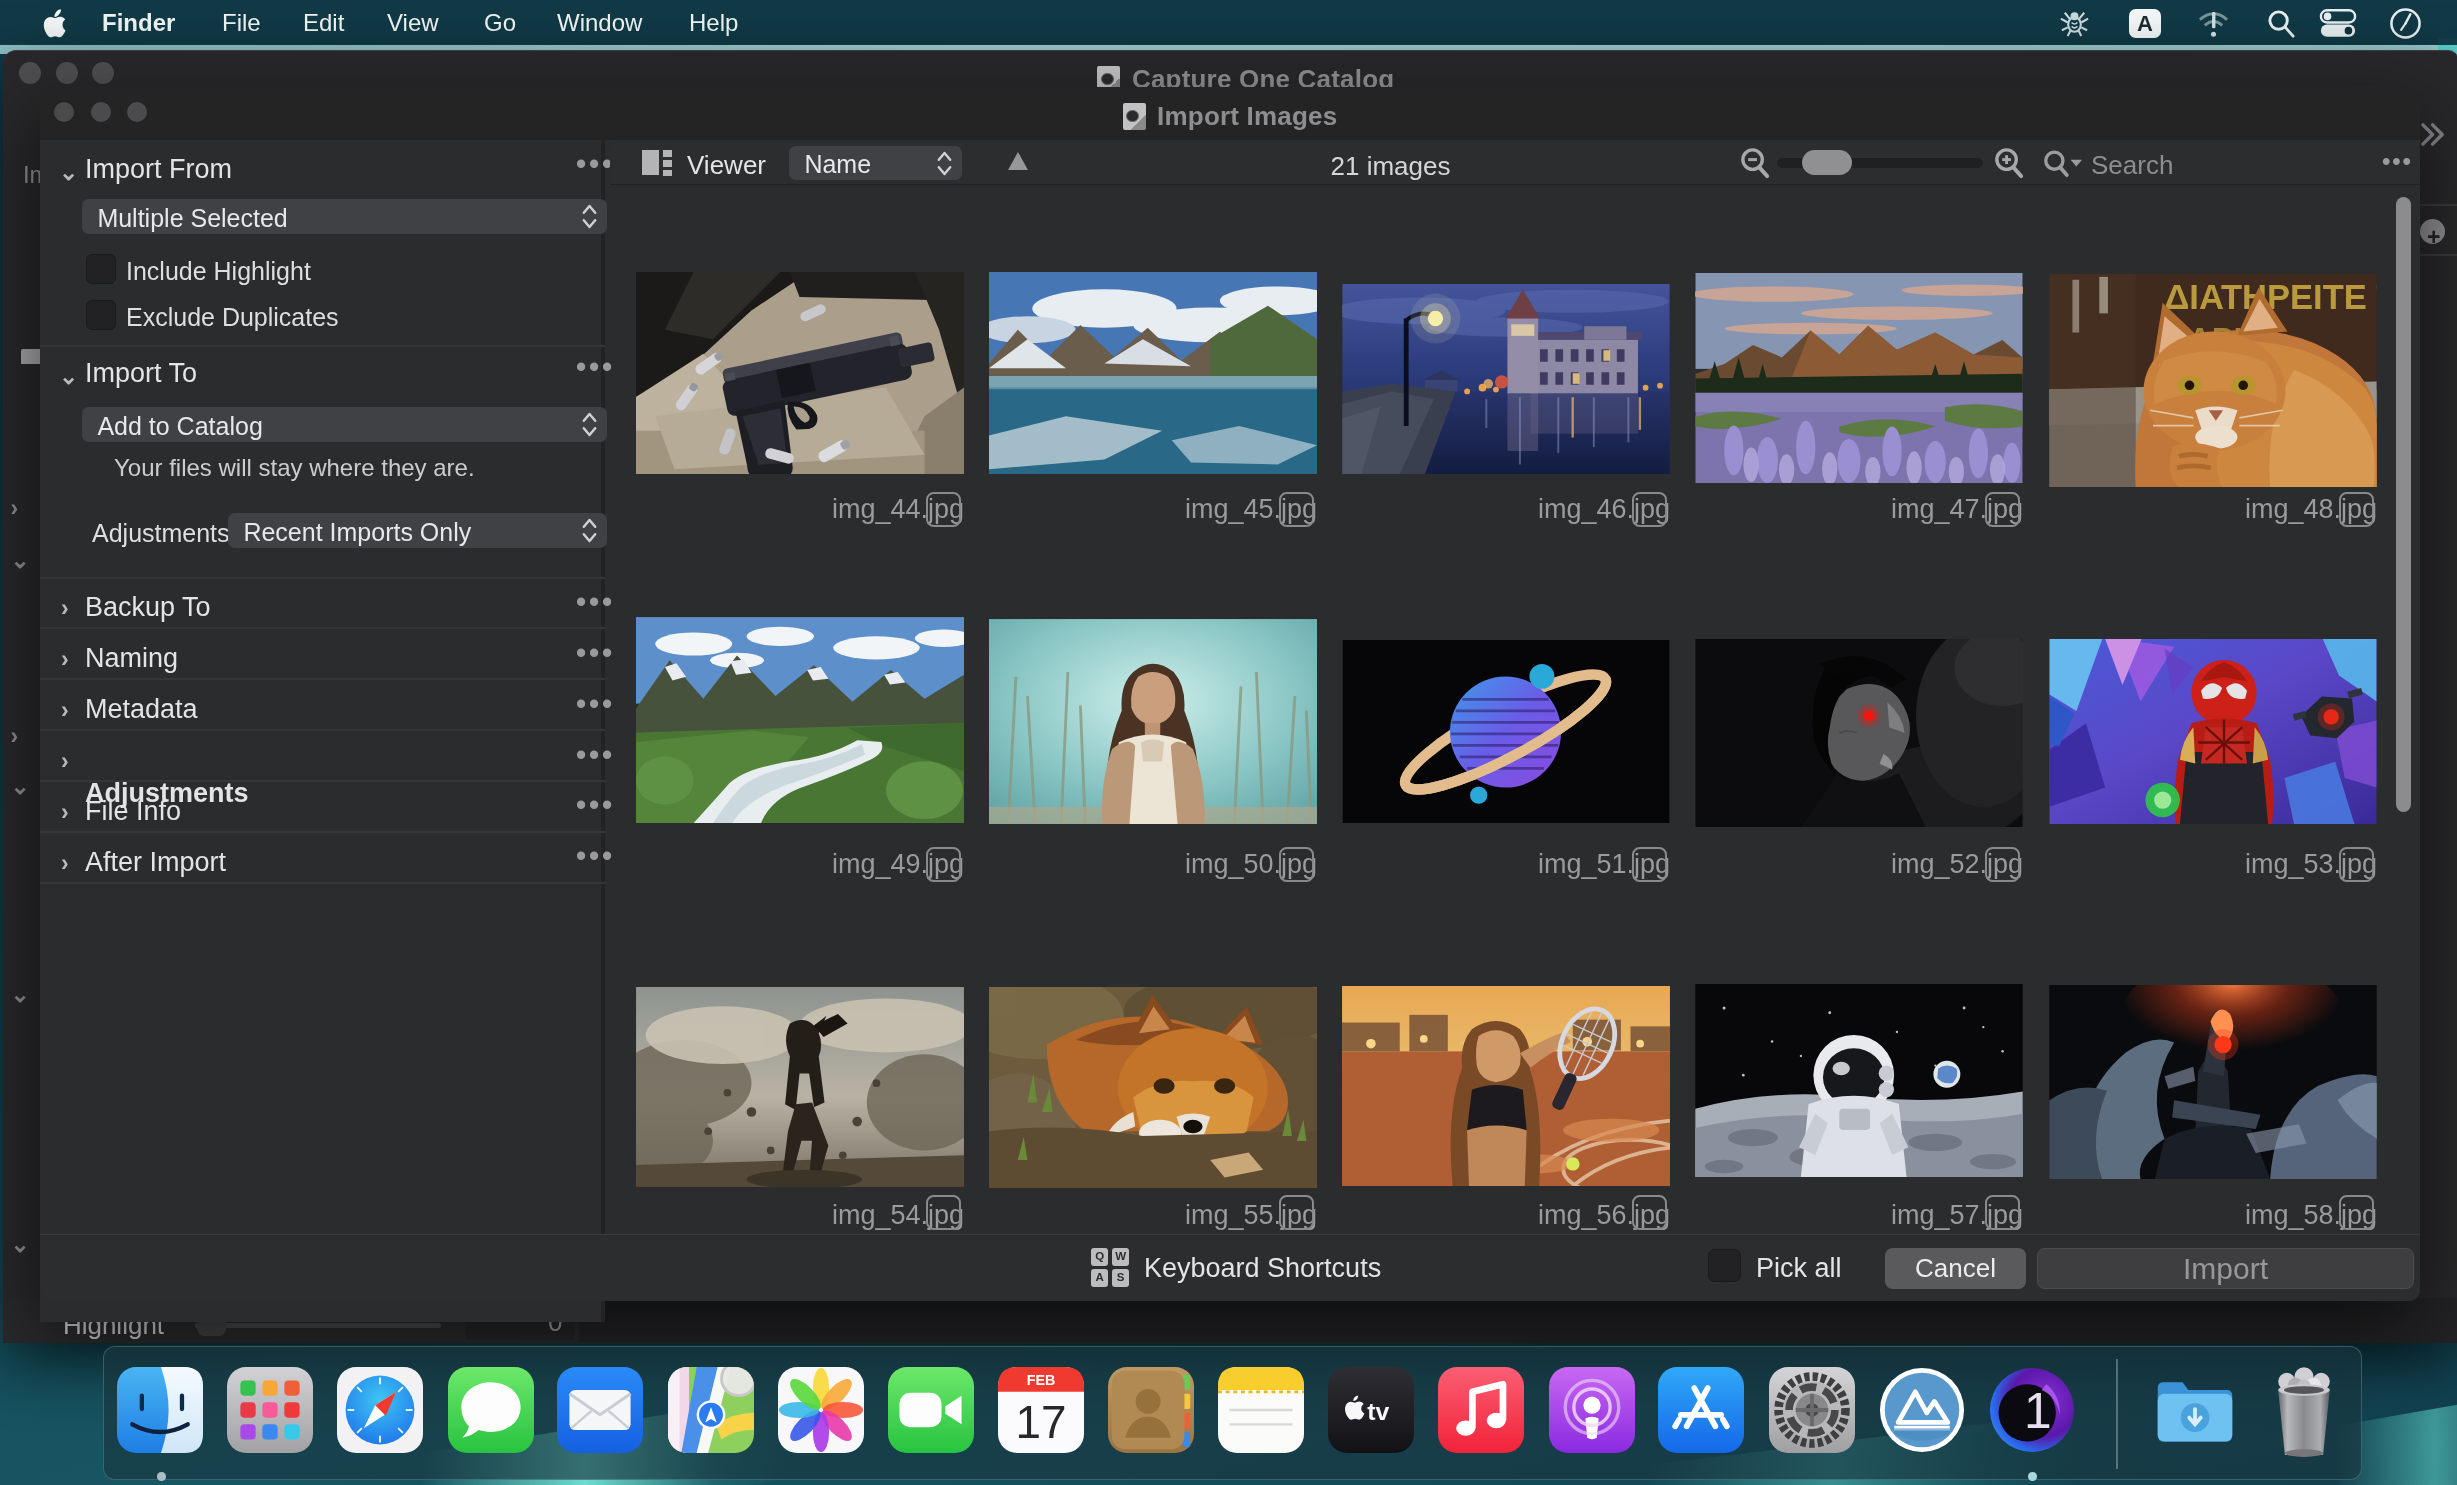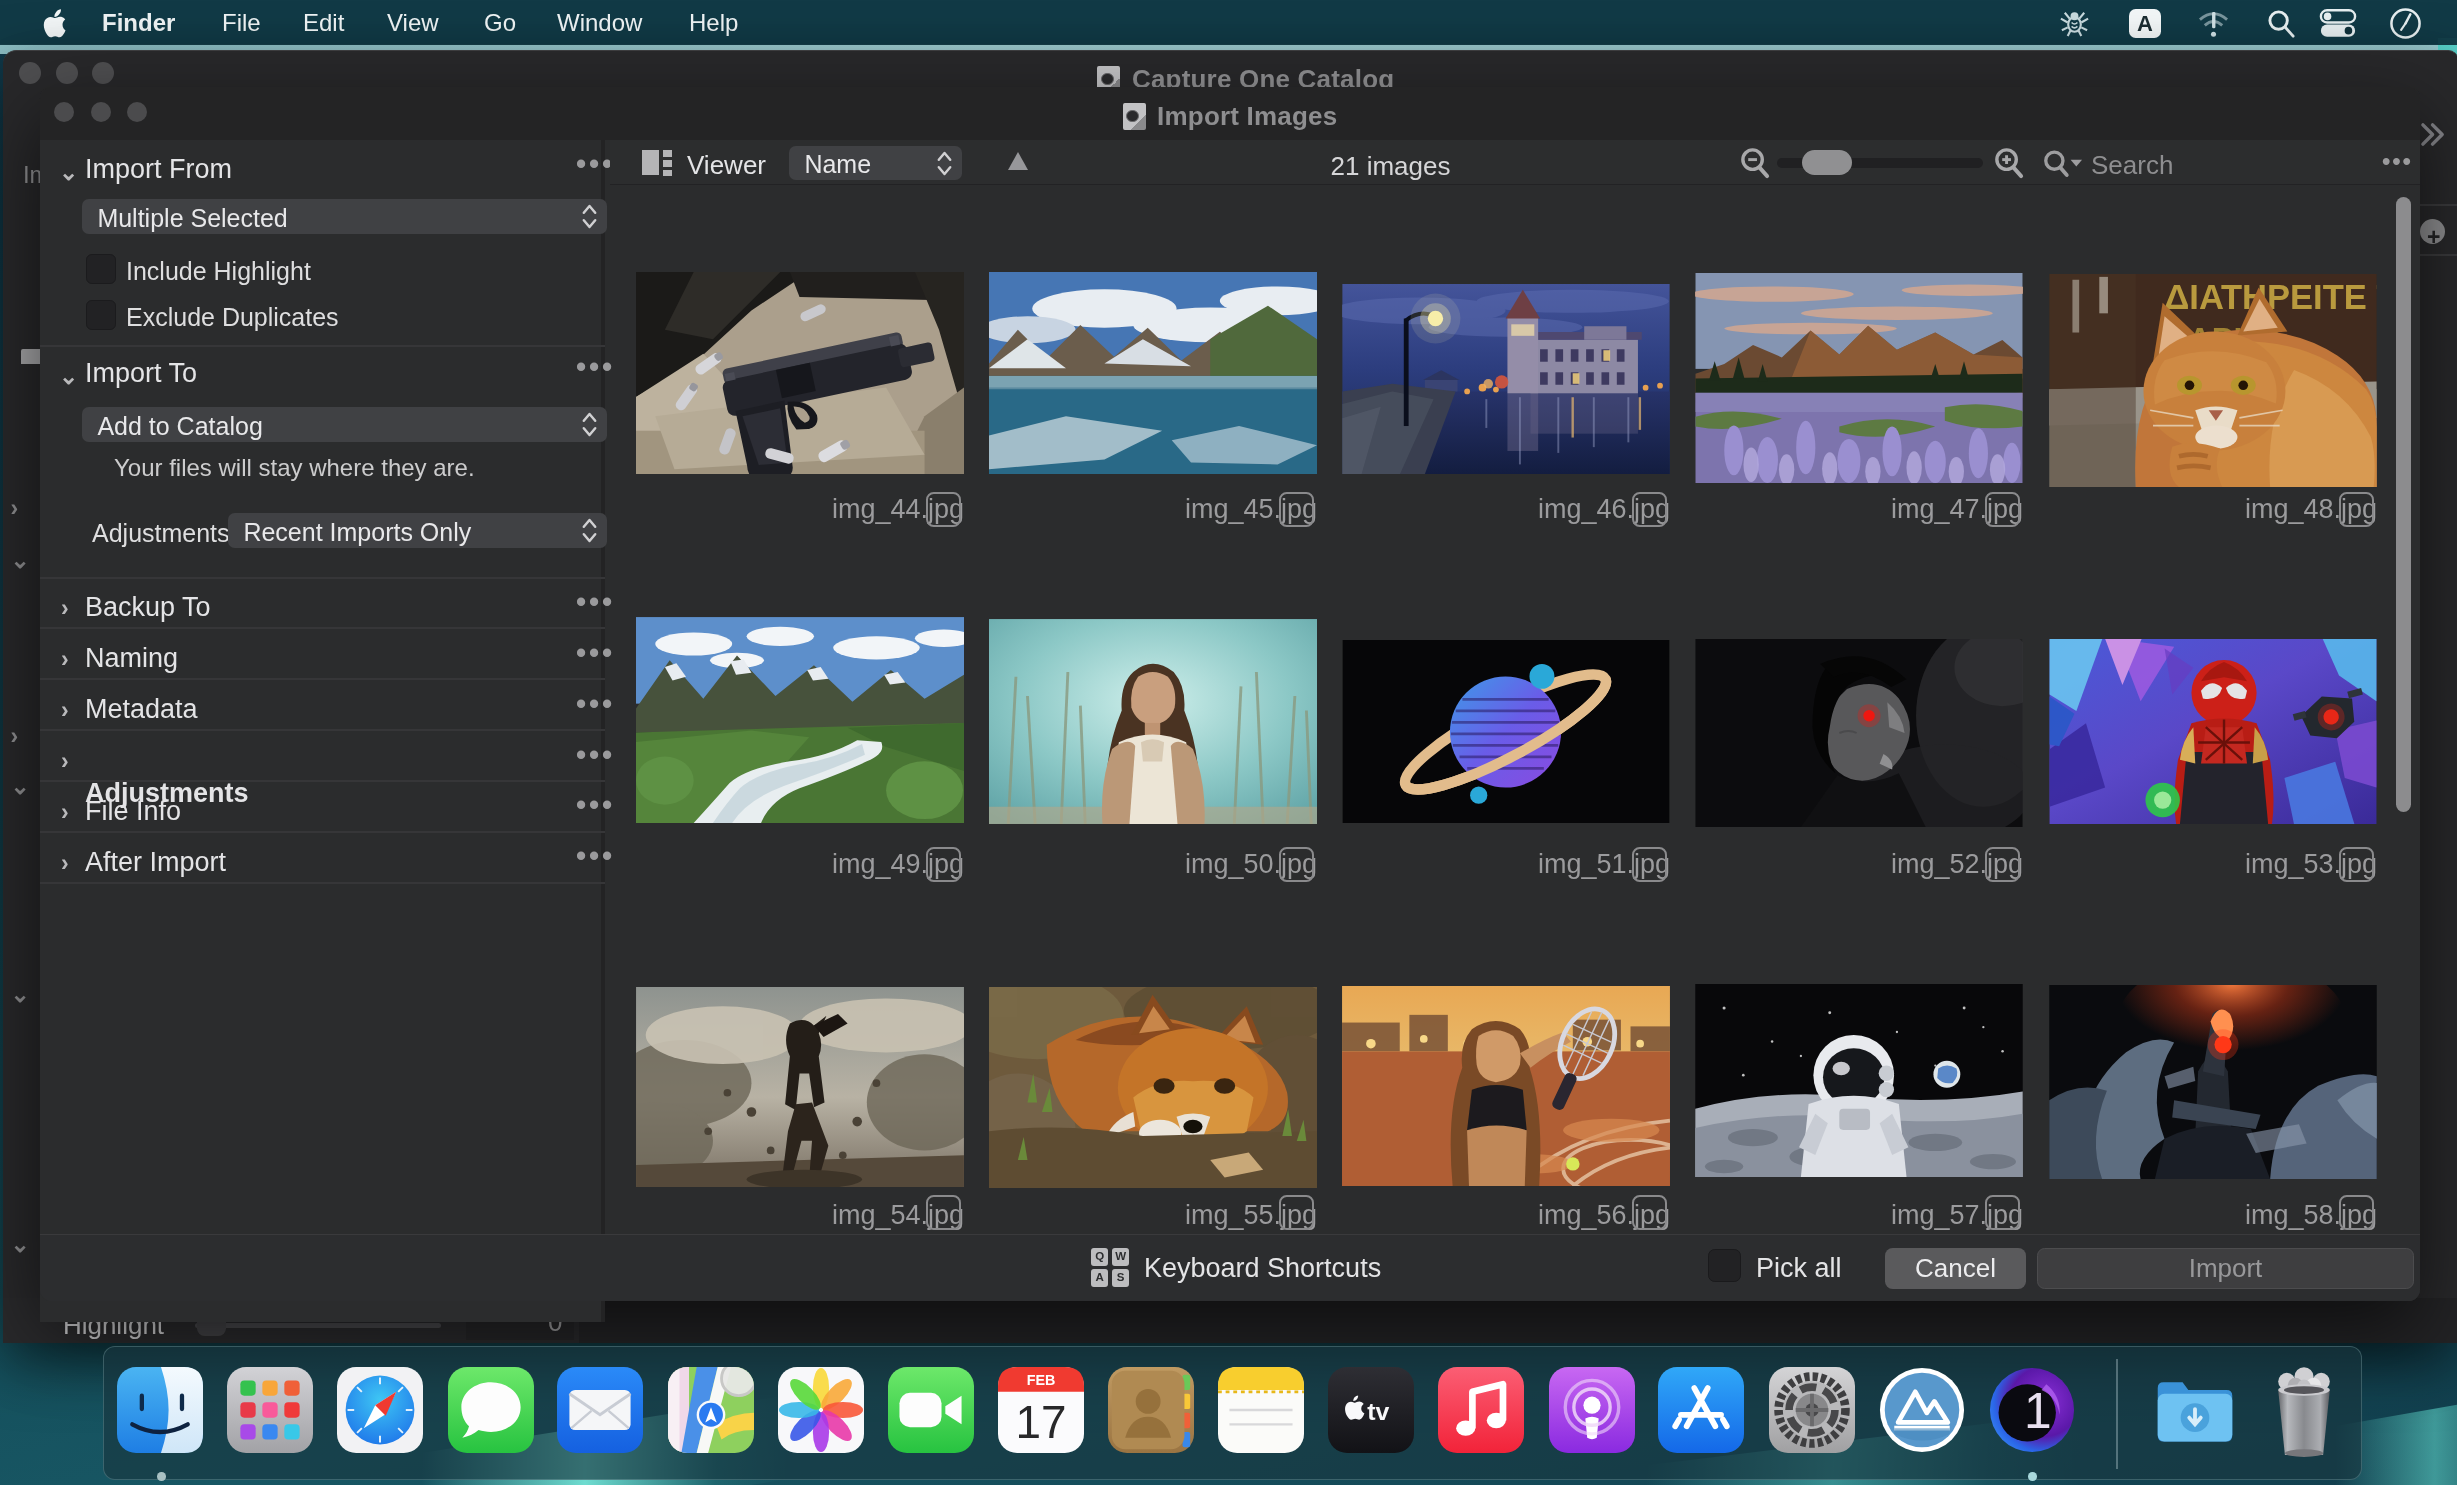--- a/index.html
+++ b/index.html
@@ -903,21 +903,21 @@
     <div style="position:absolute; left:1051px; top:13.4px; width:40px; height:40px;">
       <div style="position:absolute; left:0; top:0; width:17.3px; height:17.3px; background:#bdbdbf; border-radius:2.9px; color:#2c2d2f; font-size:11.5px; font-weight:bold; text-align:center; line-height:17.3px;">Q</div>
       <div style="position:absolute; left:21px; top:0; width:17.3px; height:17.3px; background:#bdbdbf; border-radius:2.9px; color:#2c2d2f; font-size:11.5px; font-weight:bold; text-align:center; line-height:17.3px;">W</div>
       <div style="position:absolute; left:0; top:21px; width:17.3px; height:17.3px; background:#bdbdbf; border-radius:2.9px; color:#2c2d2f; font-size:11.5px; font-weight:bold; text-align:center; line-height:17.3px;">A</div>
       <div style="position:absolute; left:21px; top:21px; width:17.3px; height:17.3px; background:#bdbdbf; border-radius:2.9px; color:#2c2d2f; font-size:11.5px; font-weight:bold; text-align:center; line-height:17.3px;">S</div>
     </div>
     <div style="position:absolute; left:1104px; top:18px; color:#e4e4e6; font-size:27px;">Keyboard Shortcuts</div>
     <div style="position:absolute; left:1668px; top:14.4px; width:33px; height:33px; background:#222224; border:1px solid #1a1a1c; border-radius:6.7px;"></div>
     <div style="position:absolute; left:1716px; top:18px; color:#e4e4e6; font-size:27px;">Pick all</div>
     <div style="position:absolute; left:1845px; top:12.5px; width:141px; height:41px; background:#5a5a5c; border-radius:7.7px; color:#ececee; font-size:26px; text-align:center; line-height:41px;">Cancel</div>
-    <div style="position:absolute; left:1997px; top:12.5px; width:377px; height:41px; background:#3e3e40; border:1px solid #4c4c4e; border-radius:7.7px; color:#98989a; font-size:26px; text-align:center; line-height:39px;">Import</div>
+    <div style="position:absolute; left:1997px; top:12.5px; width:377px; height:41px; background:#3e3e40; border:1px solid #4c4c4e; border-radius:7.7px; color:#98989a; font-size:30px; text-align:center; line-height:39px;">Import</div>
   </div>
 </div>
 
 <div id="dock">
 
   <div class="dicon" style="left:13.4px;">
     <svg width="86" height="86" viewBox="0 0 90 90">
         <defs>
           <linearGradient id="fnd" x1="0" y1="0" x2="0" y2="1">
             <stop offset="0" stop-color="#4ab4f2"></stop>

